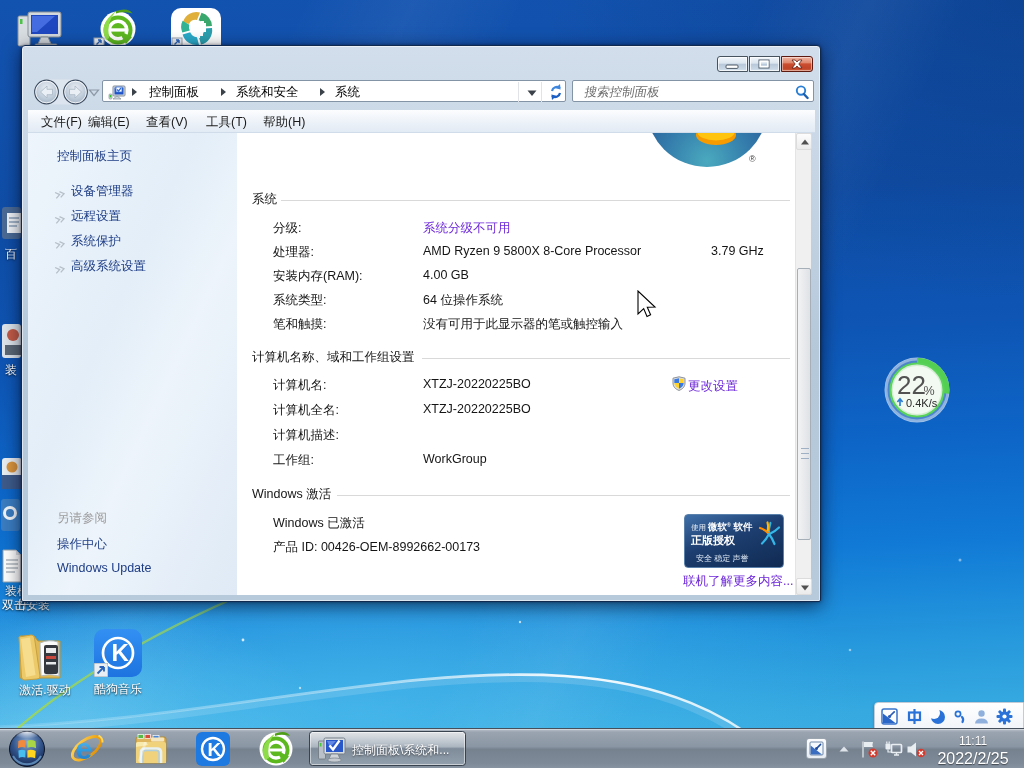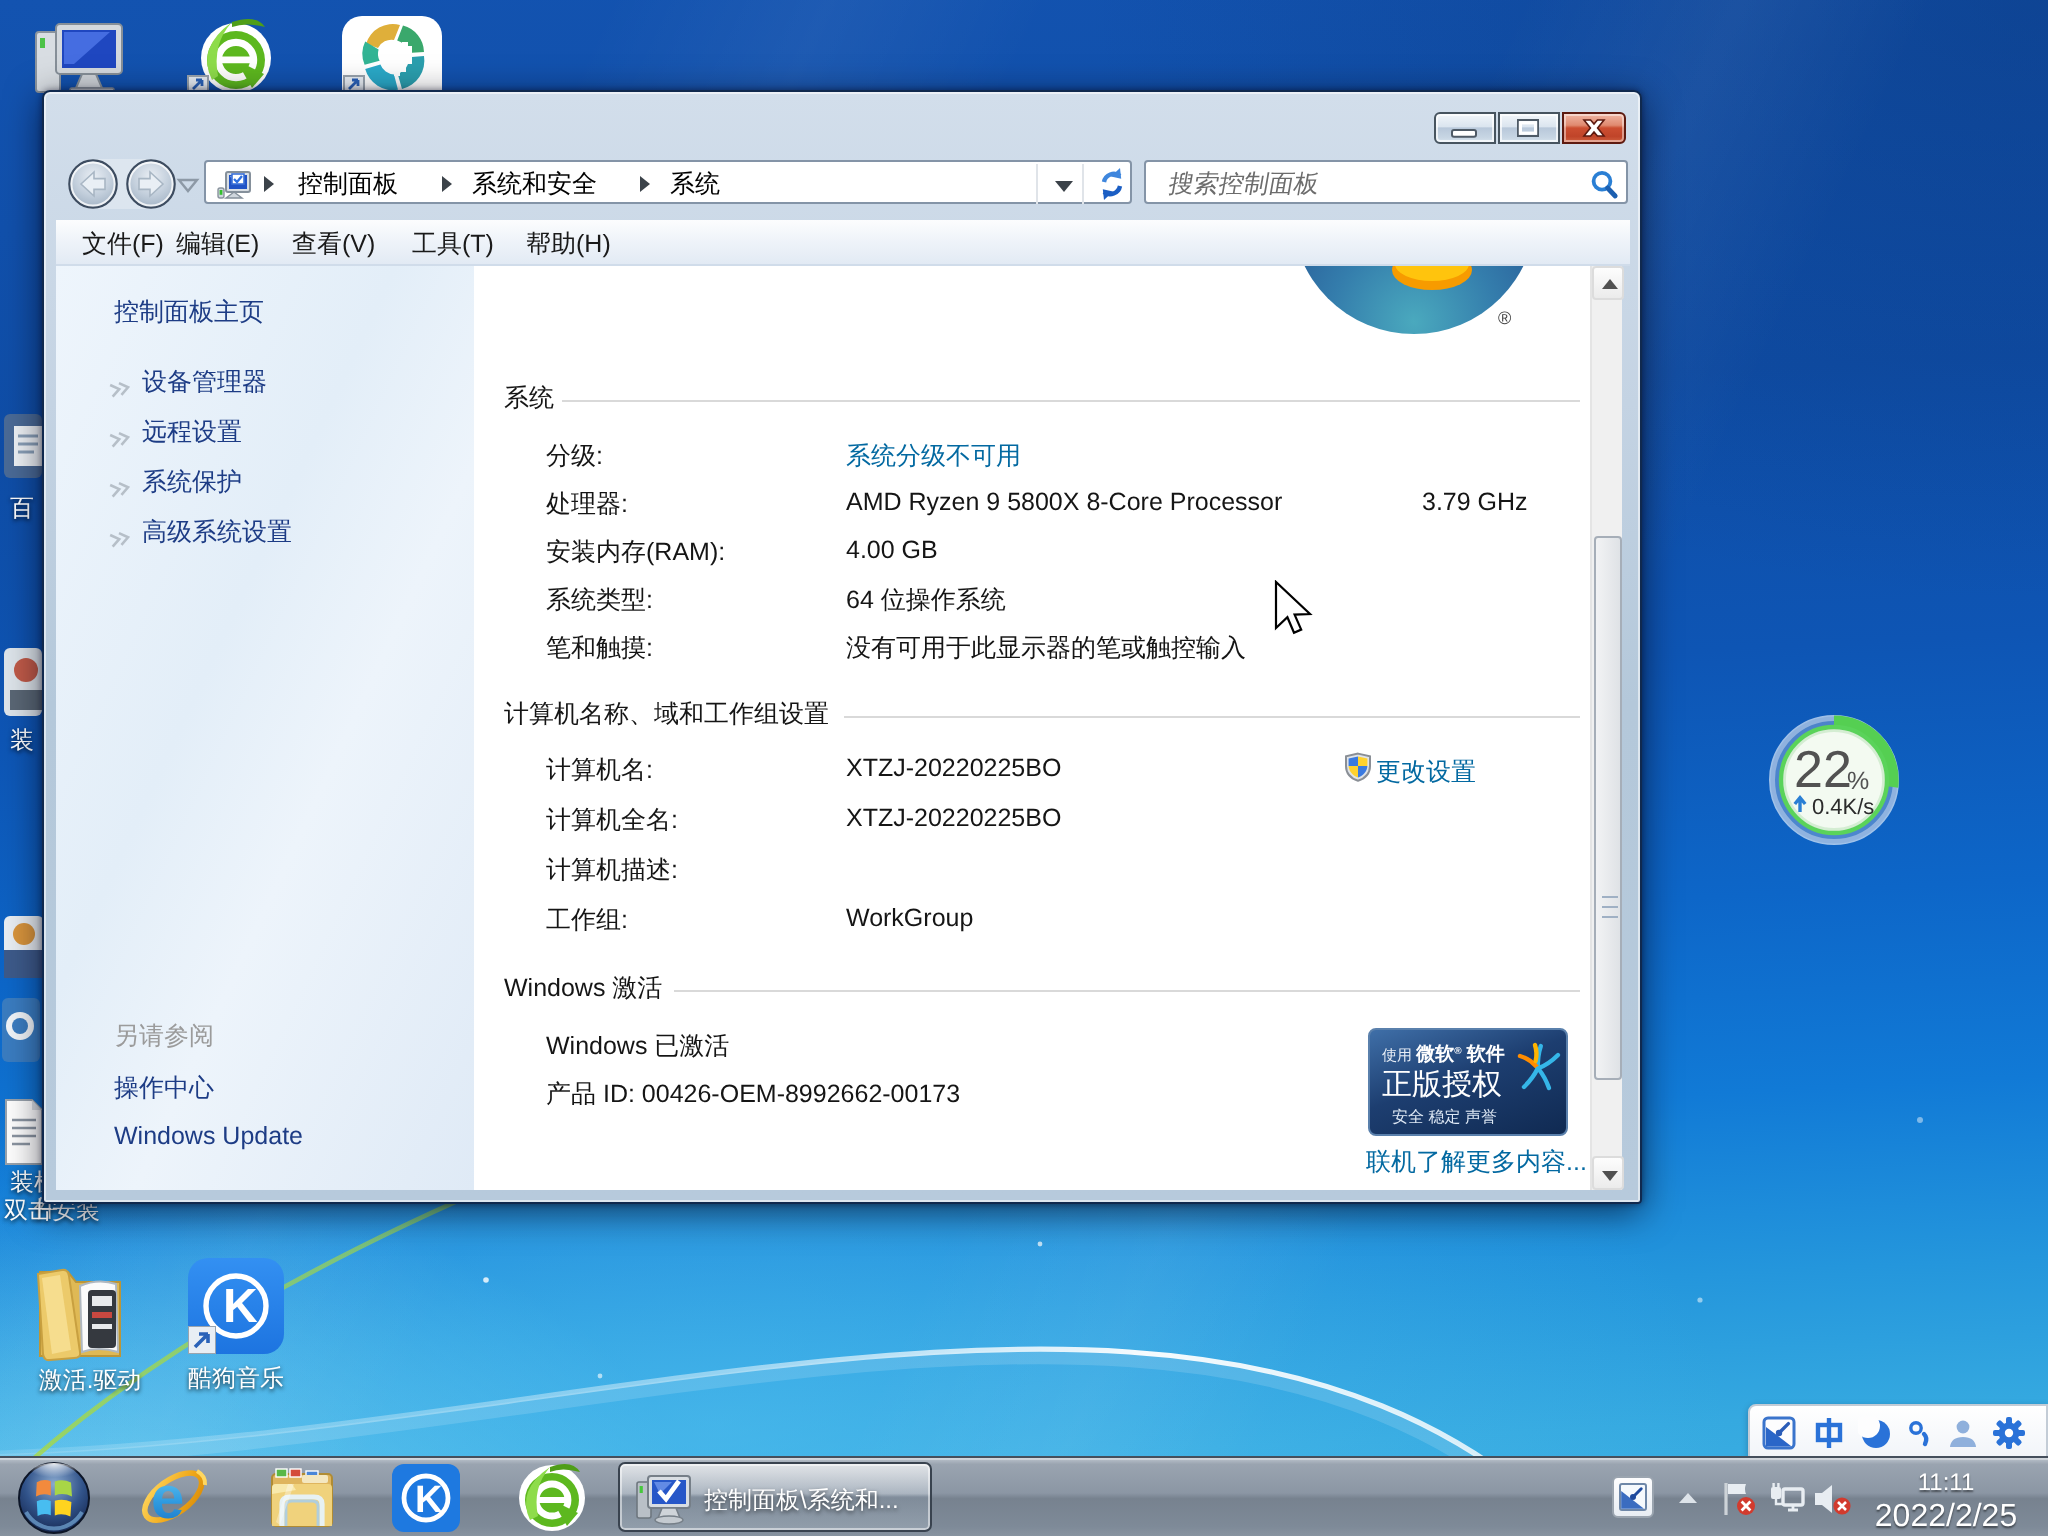--- a/index.html
+++ b/index.html
@@ -25,21 +25,21 @@
   .sep { position:absolute; top:7px; width:0; height:0; border-left:5px solid #3b4249; border-top:4px solid transparent; border-bottom:4px solid transparent; }
   .ctext { position:absolute; top:3px; font-size:12.5px; color:#000; }
   #menubar { background:linear-gradient(180deg,#fcfdfe 0%,#eef3f9 50%,#e2eaf4 100%); border-bottom:1px solid #d0dcea; }
   #menubar span { position:absolute; top:4px; font-size:12.5px; color:#1a1a1a; }
   #sidebar { background:linear-gradient(115deg,#eef5fc 0%,#e3eef8 40%,#edf4fb 60%,#dfeaf6 100%); }
   .slink { font-size:12.5px; color:#1d3c85; }
   #main { background:#fff; }
   .shead { font-size:12.5px; color:#151515; }
   .hrule { position:absolute; top:9px; height:1px; background:#d9d9d9; }
   .lbl, .val { font-size:12.5px; color:#151515; white-space:nowrap; }
-  .blu { font-size:12.5px; color:#0369a1; white-space:nowrap; }
+  .blu { font-size:12.5px; color:#6d28d9; white-space:nowrap; }
   #genuine { background:linear-gradient(160deg,#3f6fa8 0%,#1d3e70 45%,#102a52 100%); border-radius:4px; border:1px solid #5a80ac; }
   #vscroll { background:#f0f0f0; border-left:1px solid #e4e4e4; }
   .sbtn { width:16px; height:17px; background:linear-gradient(180deg,#fdfdfd,#ebebeb); border:1px solid #dcdcdc; border-radius:2px; }
   #sthumb { background:linear-gradient(90deg,#f2f3f4,#dfe2e6); border:1px solid #a6aeb8; border-radius:2px; }
   #taskbar { background:linear-gradient(180deg,#bcc4cd 0%,#9aa4b0 8%,#8b96a4 45%,#77828f 52%,#7e8a98 88%,#8793a0 100%); border-top:1px solid #454f5c; box-shadow:inset 0 1px 0 rgba(255,255,255,.35); }
   #imebar { background:linear-gradient(180deg,#ffffff,#f2f5f9); border:1px solid #c3ccd6; border-radius:4px 0 0 0; box-shadow:0 1px 3px rgba(0,0,30,.25); }
   #taskbtn { background:linear-gradient(180deg,rgba(255,255,255,.7) 0%,rgba(215,224,232,.42) 45%,rgba(140,155,170,.38) 50%,rgba(165,178,190,.5) 100%); border:1px solid #39434f; border-radius:3.5px; box-shadow:inset 0 0 0 1px rgba(255,255,255,.5); }
   .traybox { background:linear-gradient(180deg,#fdfdfe,#e8edf3); border:1px solid #9aa4af; border-radius:3px; }
 </style>
 </head>
@@ -315,21 +315,21 @@
       <div class="abs val" style="left:186px;top:269px">XTZJ-20220225BO</div>
     <div class="abs lbl" style="left:36px;top:294px">计算机描述:</div>
     <div class="abs lbl" style="left:36px;top:319px">工作组:</div>
       <div class="abs val" style="left:186px;top:319px">WorkGroup</div>
     <div class="abs shead" style="left:15px;top:353px">Windows 激活</div>
       <div class="abs hrule" style="left:100px;top:362px;width:453px"></div>
     <div class="abs val" style="left:36px;top:382px">Windows 已激活</div>
     <div class="abs val" style="left:36px;top:406px">产品 ID: 00426-OEM-8992662-00173</div>
     <div class="abs" id="genuine" style="left:447px;top:381px;width:100px;height:54px">
       <div style="position:absolute;left:6px;top:6px;color:#e8eef6;font-size:7.5px;white-space:nowrap">使用 <b style="font-size:9.5px;color:#fff">微软<span style="font-size:5px;vertical-align:3px">®</span> 软件</b></div>
-      <div style="position:absolute;left:6px;top:18px;color:#fff;font-size:15px;font-weight:normal;white-space:nowrap">正版授权</div>
+      <div style="position:absolute;left:6px;top:18px;color:#fff;font-size:11px;font-weight:bold;white-space:nowrap">正版授权</div>
       <div style="position:absolute;left:11px;top:38px;color:#dfe9f5;font-size:8px;white-space:nowrap">安全 稳定 声誉</div>
       <svg style="position:absolute;left:70px;top:4px" width="28" height="28" viewBox="0 0 28 28">
         <g stroke-width="2.2" fill="none" stroke-linecap="round">
           <path d="M14,15 Q13.6,9.5 15.4,4" stroke="#35b6e8"></path>
           <path d="M13.5,14.5 Q10,10.5 5,9" stroke="#ff8c00"></path>
           <path d="M12.8,11.5 Q13.8,7.5 12.5,3.5" stroke="#ffb400"></path>
           <path d="M14.5,15 Q19.5,13 24,8.5" stroke="#35b6e8"></path>
           <path d="M13.7,15.5 Q11.5,20 7,24.5" stroke="#35b6e8"></path>
           <path d="M14.3,15.5 Q17.5,19.5 19.5,25" stroke="#35b6e8"></path>
         </g>

